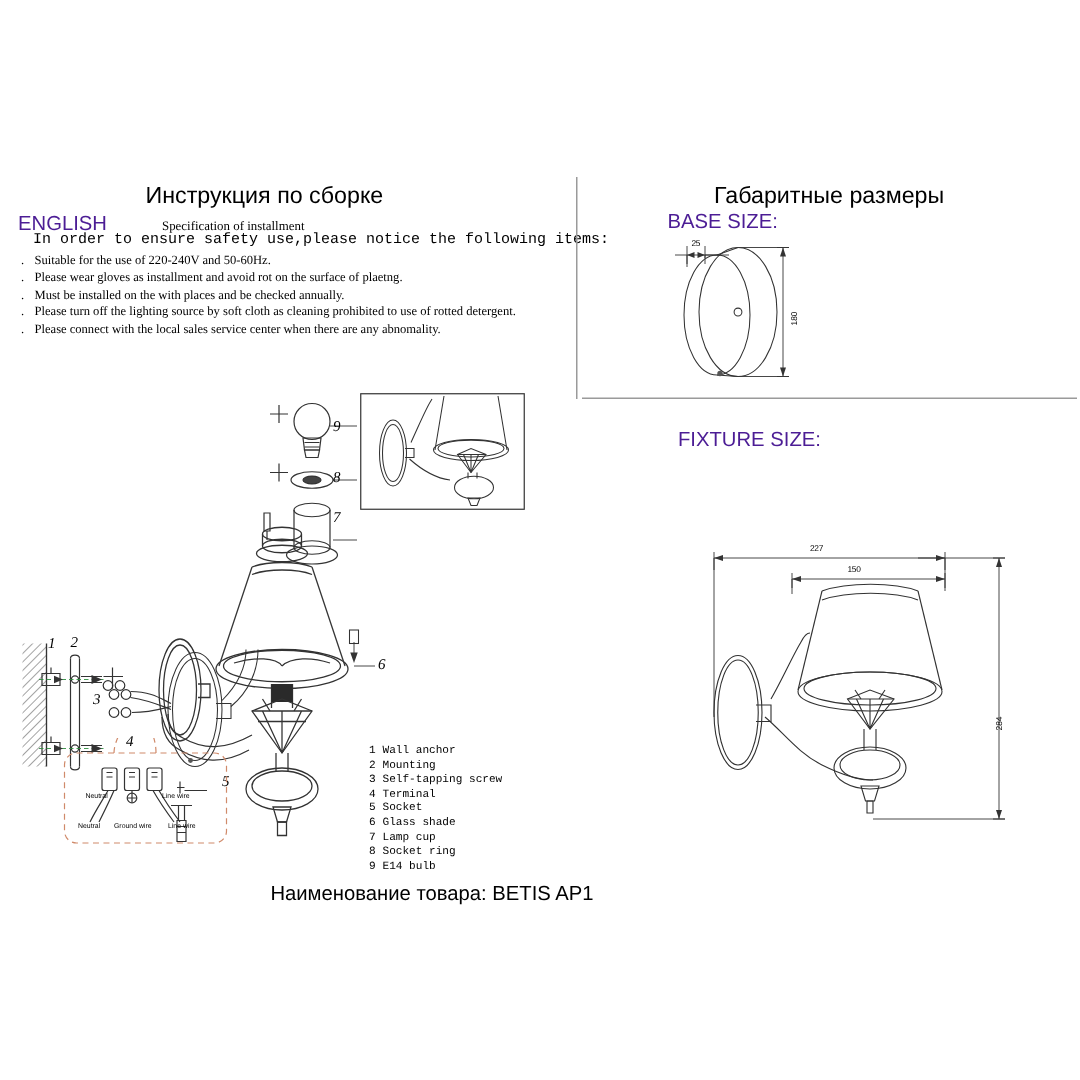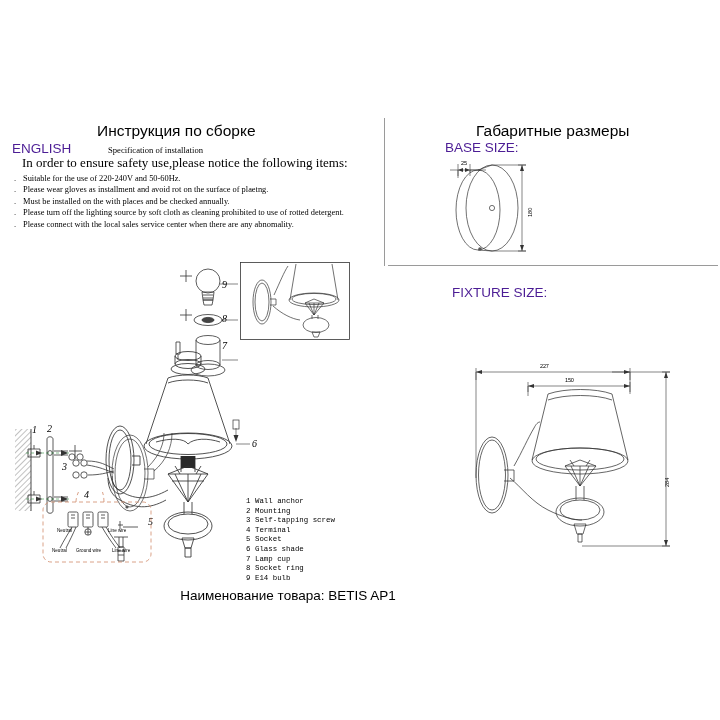--- a/index.html
+++ b/index.html
@@ -39,22 +39,22 @@
     white-space: nowrap;
   }
 
   
   #instr-list {
     position: absolute;
     left: 14px; top: 155px;
     width: 352px;
   }
   #instr-list .intro {
-    font-family: Liberation Serif, serif;
-    font-size: 13px;
+    font-family: Liberation Mono, monospace;
+    font-size: 10px;
     margin: 0 0 2.5px 8px;
     color: #000;
     white-space: nowrap;
   }
   #instr-list .li {
     font-family: "Liberation Serif", serif;
     font-size: 8.4px;
     margin: 0 0 2.6px 0;
     color: #000;
     white-space: nowrap;
@@ -127,21 +127,21 @@
 </style>
 </head>
 <body>
 
 <div id="page">
 
   <div class="h-ru" style="left:97px; top:122px;text-align:right;">Инструкция по сборке</div>
 
   <div class="h-en" style="left:12px; top:141px;">ENGLISH</div>
 
-  <div class="serif-sm" style="left:108px; top:145px; font-size:8.6px;">Specification of installation</div>
+  <div class="serif-sm" style="left:108px; top:145px; font-size:8.6px;">Specification of installment</div>
 
   <div id="instr-list">
     <p class="intro">In order to ensure safety use,please notice the following items:</p>
     <p class="li"><span class="dot">.</span><span>Suitable for the use of 220-240V and 50-60Hz.</span></p>
     <p class="li"><span class="dot">.</span><span>Please wear gloves as installment and avoid rot on the surface of plaetng.</span></p>
     <p class="li"><span class="dot">.</span><span>Must be installed on the with places and be checked annually.</span></p>
     <p class="li"><span class="dot">.</span><span>Please turn off the lighting source by soft cloth as cleaning prohibited to use of rotted detergent.</span></p>
     <p class="li"><span class="dot">.</span><span>Please connect with the local sales service center when there are any abnomality.</span></p>
   </div>
 

